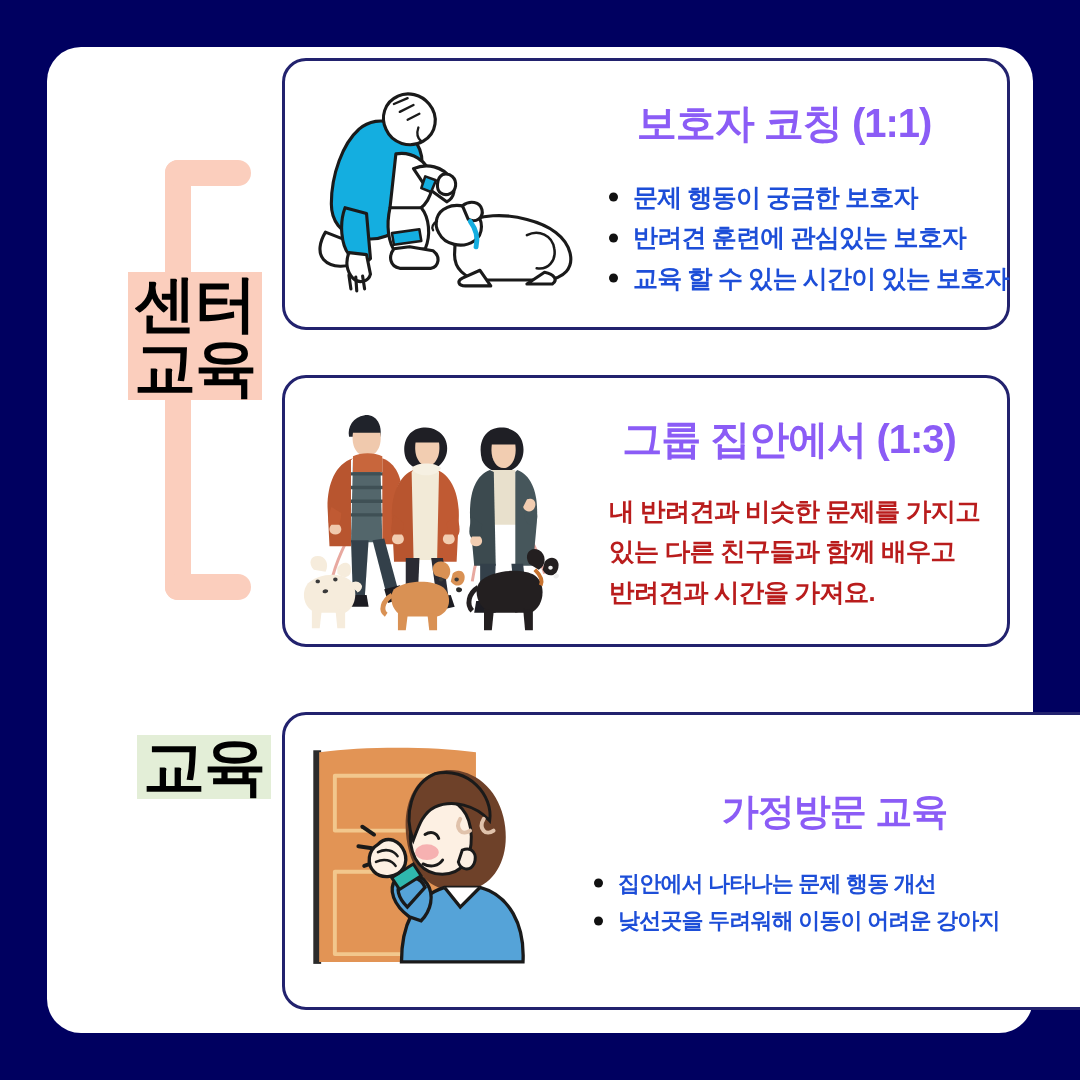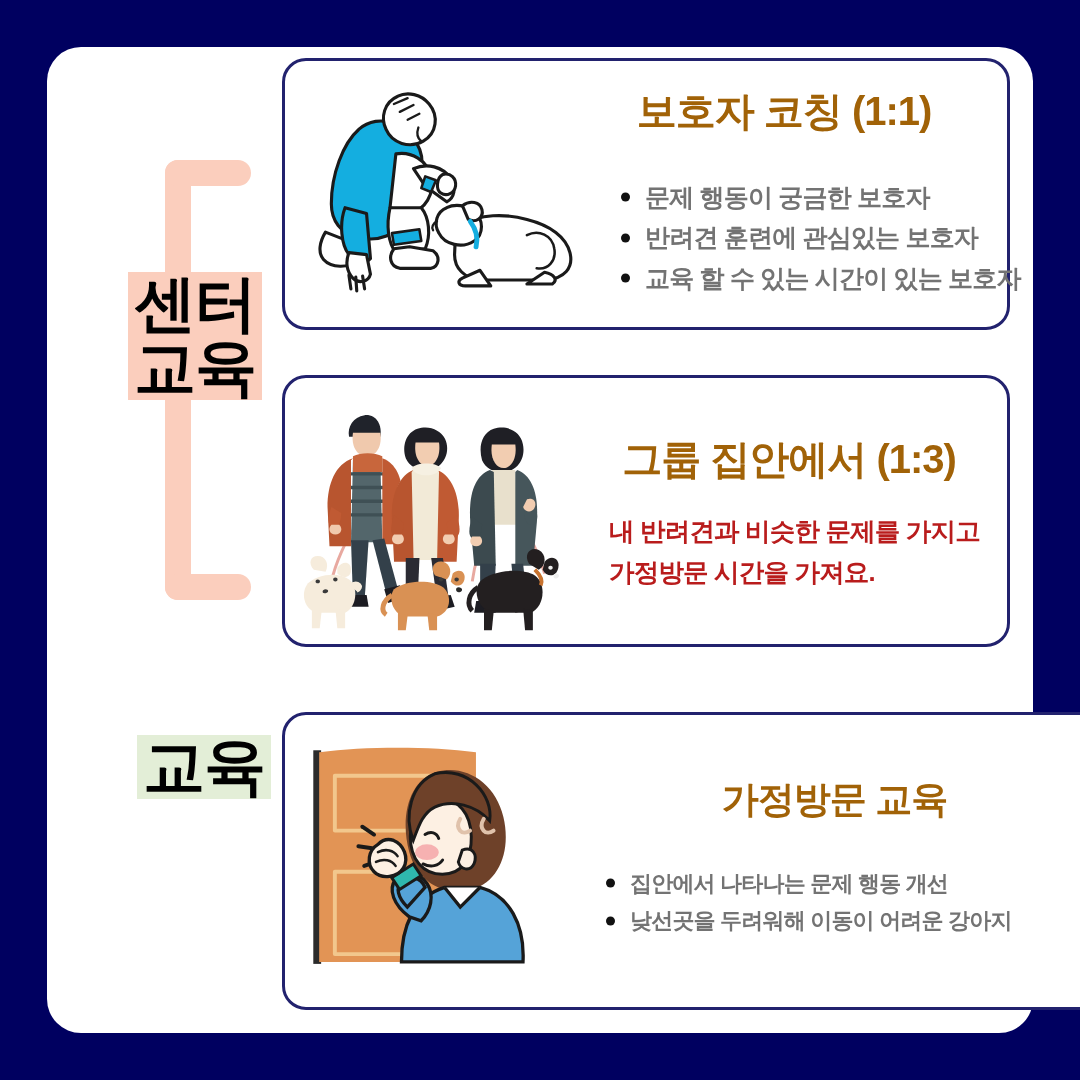--- a/index.html
+++ b/index.html
@@ -98,34 +98,34 @@
     position:absolute;
     top:0;height:100%;
     display:flex;flex-direction:column;
     justify-content:center;
   }
   #content-1{left:290px;right:14px;}
   #content-2{left:300px;right:14px;}
   #content-3{left:255px;right:10px;}
 
   .card-title{
-    color:#a16207;
+    color:#8b5cf6;
     font-weight:bold;
     text-align:center;
     letter-spacing:-1px;
     white-space:nowrap;
   }
   #title-1{font-size:40px;margin:6px 0 26px 0;}
   #title-2{font-size:40px;margin:2px 0 24px 0;}
   #title-3{font-size:37px;margin:4px 0 28px 0;}
 
   .bullets{
     list-style:none;
-    margin:12px;padding:0;
-    color:#737373;
+    margin:0;padding:0;
+    color:#1d4ed8;
   }
   .bullets li{
     position:relative;
     padding-left:30px;
     font-weight:bold;
     letter-spacing:-0.8px;
     white-space:nowrap;
   }
   .bullets li::before{
     content:"";
@@ -346,21 +346,22 @@
             <path d="M252 196 C258 202 260 208 258 212" stroke="#c8732f" stroke-width="4" fill="none"></path>
             <path d="M268 192 c3 0 3 4 0 4 c-3 0 -3 -4 0 -4 Z" fill="#eeeeee"></path>
             <path d="M274 200 c3 0 4 4 0 5 c-4 1 -4 -5 0 -5 Z" fill="#eeeeee"></path>
           </g>
         </svg>
 
         <div class="content" id="content-2">
           <div class="card-title" id="title-2">그룹 집안에서 (1:3)</div>
           <div class="body-text">
             <div>내 반려견과 비슷한 문제를 가지고</div>
-            <div>가정방문 시간을 가져요.</div>
+            <div>있는 다른 친구들과 함께 배우고</div>
+            <div>반려견과 시간을 가져요.</div>
           </div>
         </div>
 
       </div>
     </div>
 
     <div class="card" id="card-3">
       <div class="card-inner">
 
         <svg class="illus" id="illus-3" viewBox="0 0 280 298">

